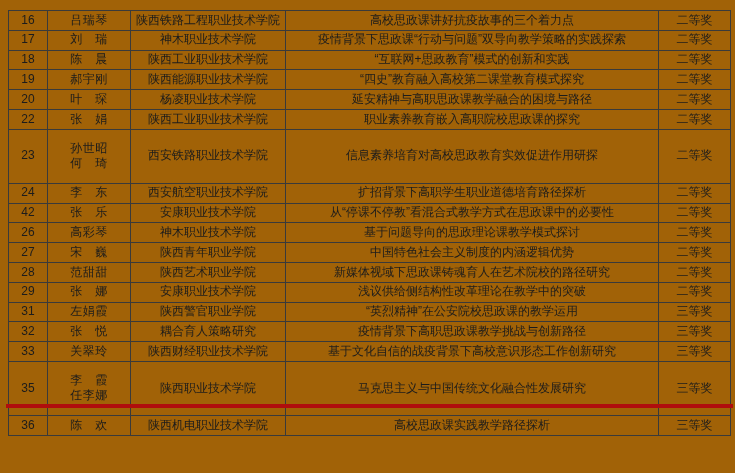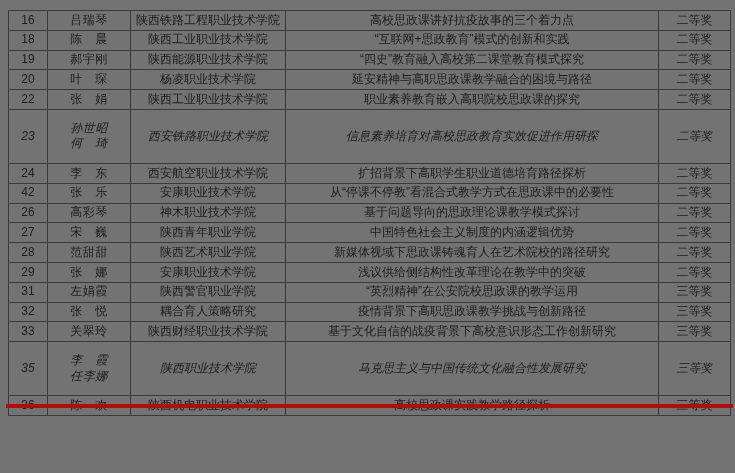--- a/index.html
+++ b/index.html
@@ -1,32 +1,32 @@
 <!DOCTYPE html>
 <html style="--hl-color: #b00d0d;"><head>
 <meta charset="utf-8">
 <style>
   html,body{margin:0;padding:0;background:#ffffff;}
   .page{
-    position:relative;width:735px;height:473px;background:#737373;
+    position:relative;width:735px;height:473px;background:#a16207;
     font-family:"Liberation Sans","DejaVu Sans",sans-serif;
     color:#1c1c1c;overflow:hidden;
   }
   table.awards{
     position:absolute;left:8px;top:10px;width:722px;
     border-collapse:collapse;table-layout:fixed;
   }
   table.awards td{
     border:1px solid #3a3a3a;
     text-align:center;vertical-align:middle;
     padding:0 2px;font-size:12px;line-height:1.3;
     overflow:hidden;
   }
   tr.row{height:19.8px;}
-  tr.row.tall{height:54px;font-style:italic;}
+  tr.row.tall{height:54px;}
   td.c-no{font-size:13px;}
   td.c-name{white-space:pre-line;line-height:17px;letter-spacing:0.5px;}
   td.c-inst,td.c-title,td.c-award{white-space:nowrap;}
   .red-line{
     position:absolute;left:6px;top:404px;width:727px;height:4px;
     background:var(--hl-color,#b00d0d);z-index:5;
   }
 </style>
 </head>
 <body>
@@ -39,20 +39,27 @@
       <col style="width:155px">
       <col style="width:373px">
       <col style="width:72px">
     </colgroup>
     <tbody>
         <tr class="row">
           <td class="c-no">16</td>
           <td class="c-name">吕瑞琴</td>
           <td class="c-inst">陕西铁路工程职业技术学院</td>
           <td class="c-title">高校思政课讲好抗疫故事的三个着力点</td>
+          <td class="c-award">二等奖</td>
+        </tr>
+        <tr class="row">
+          <td class="c-no">17</td>
+          <td class="c-name">刘　瑞</td>
+          <td class="c-inst">神木职业技术学院</td>
+          <td class="c-title">疫情背景下思政课“行动与问题”双导向教学策略的实践探索</td>
           <td class="c-award">二等奖</td>
         </tr>
         <tr class="row">
           <td class="c-no">18</td>
           <td class="c-name">陈　晨</td>
           <td class="c-inst">陕西工业职业技术学院</td>
           <td class="c-title">“互联网+思政教育”模式的创新和实践</td>
           <td class="c-award">二等奖</td>
         </tr>
         <tr class="row">

